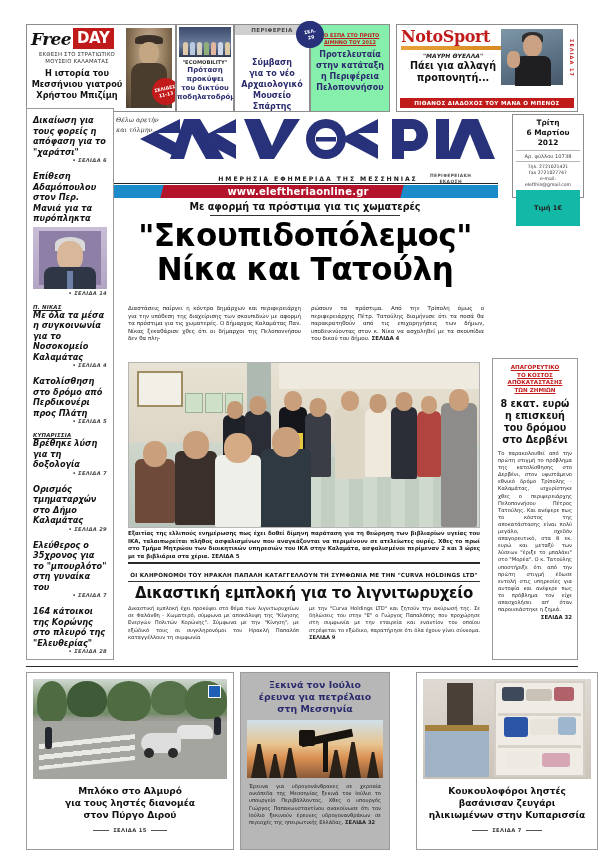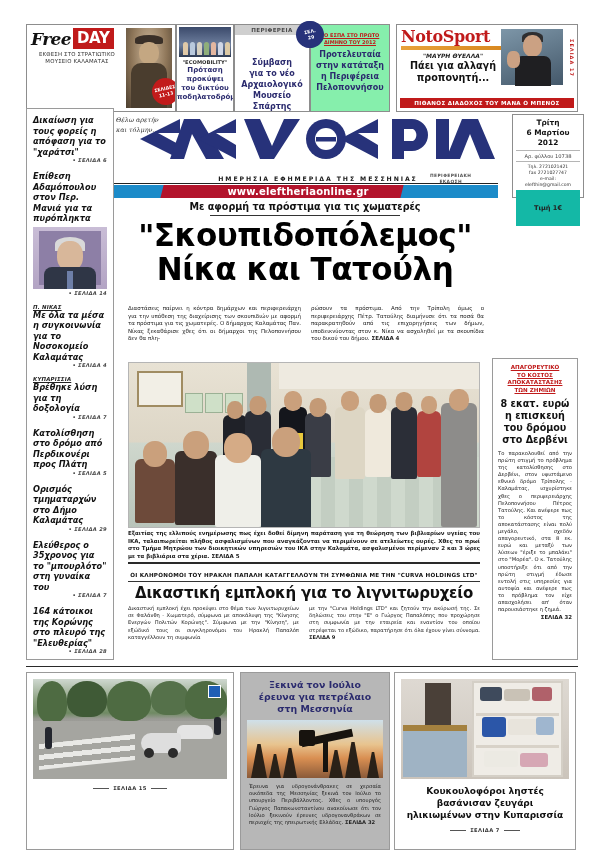--- a/index.html
+++ b/index.html
@@ -118,21 +118,21 @@
   .rc-kicker{font-size:5.6px;font-weight:bold;color:#c01a1a;text-align:center;line-height:7.5px;text-decoration:underline;}
   .rc-head{font-size:9.6px;font-weight:bold;text-align:center;line-height:12px;color:#111;margin-top:4px;}
   .rc-body{font-size:5.2px;line-height:7.1px;text-align:justify;color:#222;margin-top:4px;}
   .rc-ref{font-weight:bold;text-align:right;font-size:5.4px;margin-top:1px;}
 
   
   .botline{position:absolute;left:26px;top:666px;width:552px;height:1px;background:#2a2a2a;}
   .bbox{position:absolute;border:1px solid #9a9a9a;background:#fff;box-sizing:border-box;}
   .bb1{left:26px;top:672px;width:208px;height:178px;}
   .bb2{left:240px;top:672px;width:150px;height:178px;background:#b7b7b7;}
-  .bb3{left:394px;top:672px;width:182px;height:178px;}
+  .bb3{left:416px;top:672px;width:182px;height:178px;}
   .bb-ph{margin:6px;height:100px;overflow:hidden;position:relative;}
   .bb-cap{font-size:9px;font-weight:bold;text-align:center;line-height:12px;color:#111;padding:0 6px;}
   .bb-ref{font-size:5.2px;font-weight:bold;text-align:center;color:#333;letter-spacing:.4px;margin-top:6px;}
   .bb-ref span{display:inline-block;padding:0 6px;position:relative;}
   .bb-ref span:before,.bb-ref span:after{content:"";position:absolute;top:50%;width:16px;height:1px;background:#555;}
   .bb-ref span:before{left:-14px;}.bb-ref span:after{right:-14px;}
 
   
   .road{position:absolute;inset:0;background:linear-gradient(180deg,#cfd8d0 0%,#8ba07f 22%,#6f8a63 34%,#9b9b96 40%,#a8a8a3 100%);}
   .road .asph{position:absolute;left:0;right:0;bottom:0;height:58%;background:#a5a5a0;}
@@ -169,20 +169,25 @@
   <div class="topstrip">
 
     <div class="freeday">
       <div class="fd-logo">
         <span class="fd-free">Free</span>
         <span class="fd-day">DAY</span>
       </div>
       <div class="fd-sub">
         <div>ΕΚΘΕΣΗ ΣΤΟ ΣΤΡΑΤΙΩΤΙΚΟ</div>
         <div>ΜΟΥΣΕΙΟ ΚΑΛΑΜΑΤΑΣ</div>
+      </div>
+      <div class="fd-head">
+        <div>Η ιστορία του</div>
+        <div>Μεσσήνιου γιατρού</div>
+        <div>Χρήστου Μπιζίμη</div>
       </div>
       <div class="fd-photo">
         <div class="hat"></div>
           <div class="face"></div>
           <div class="body"></div>
       </div>
       <div class="badge-red" style="right:-4px;bottom:6px;">
         <span>ΣΕΛΙΔΕΣ</span>
         <span>11-13</span>
       </div>
@@ -326,27 +331,27 @@
           <div class="ti"></div>
         </div>
         <div class="page-ref">• ΣΕΛΙΔΑ 14</div>
       </div>
       <div class="lc-item">
         <div class="lc-kicker">Π. ΝΙΚΑΣ</div>
         <div class="lc-head">Με όλα τα μέσα η συγκοινωνία για το Νοσοκομείο Καλαμάτας</div>
         <div class="page-ref">• ΣΕΛΙΔΑ 4</div>
       </div>
       <div class="lc-item">
+        <div class="lc-head">Κατολίσθηση στο δρόμο από Περδικονέρι προς Πλάτη</div>
+        <div class="page-ref">• ΣΕΛΙΔΑ 5</div>
+      </div>
+      <div class="lc-item">
         <div class="lc-kicker">ΚΥΠΑΡΙΣΣΙΑ</div>
         <div class="lc-head">Βρέθηκε λύση για τη δοξολογία</div>
         <div class="page-ref">• ΣΕΛΙΔΑ 7</div>
-      </div>
-      <div class="lc-item">
-        <div class="lc-head">Κατολίσθηση στο δρόμο από Περδικονέρι προς Πλάτη</div>
-        <div class="page-ref">• ΣΕΛΙΔΑ 5</div>
       </div>
       <div class="lc-item">
         <div class="lc-head">Ορισμός τμηματαρχών στο Δήμο Καλαμάτας</div>
         <div class="page-ref">• ΣΕΛΙΔΑ 29</div>
       </div>
       <div class="lc-item">
         <div class="lc-head">Ελεύθερος ο 35χρονος για το "μπουρλότο" στη γυναίκα του</div>
         <div class="page-ref">• ΣΕΛΙΔΑ 7</div>
       </div>
       <div class="lc-item">
@@ -460,20 +465,25 @@
         <div class="tree" style="left:118px;width:38px;height:34px;background:#55714a;"></div>
         <div class="tree" style="left:152px;width:42px;height:38px;"></div>
         <div class="asph"></div>
         <div class="zebra"></div>
         <div class="cop" style="left:12px;"></div>
         <div class="cop" style="right:6px;bottom:44px;height:18px;"></div>
         <div class="car"></div>
         <div class="bike"></div>
         <div class="sign"></div>
       </div>
+    </div>
+    <div class="bb-cap">
+      <div>Μπλόκο στο Αλμυρό</div>
+      <div>για τους ληστές διανομέα</div>
+      <div>στον Πύργο Διρού</div>
     </div>
     <div class="bb-ref"><span>ΣΕΛΙΔΑ 15</span></div>
   </div>
 
   <div class="bbox bb2">
     <div class="bb-cap" style="color:#2b2b6e;padding-top:6px;font-size:9.4px;">
       <div>Ξεκινά τον Ιούλιο</div>
       <div>έρευνα για πετρέλαιο</div>
       <div>στη Μεσσηνία</div>
     </div>

